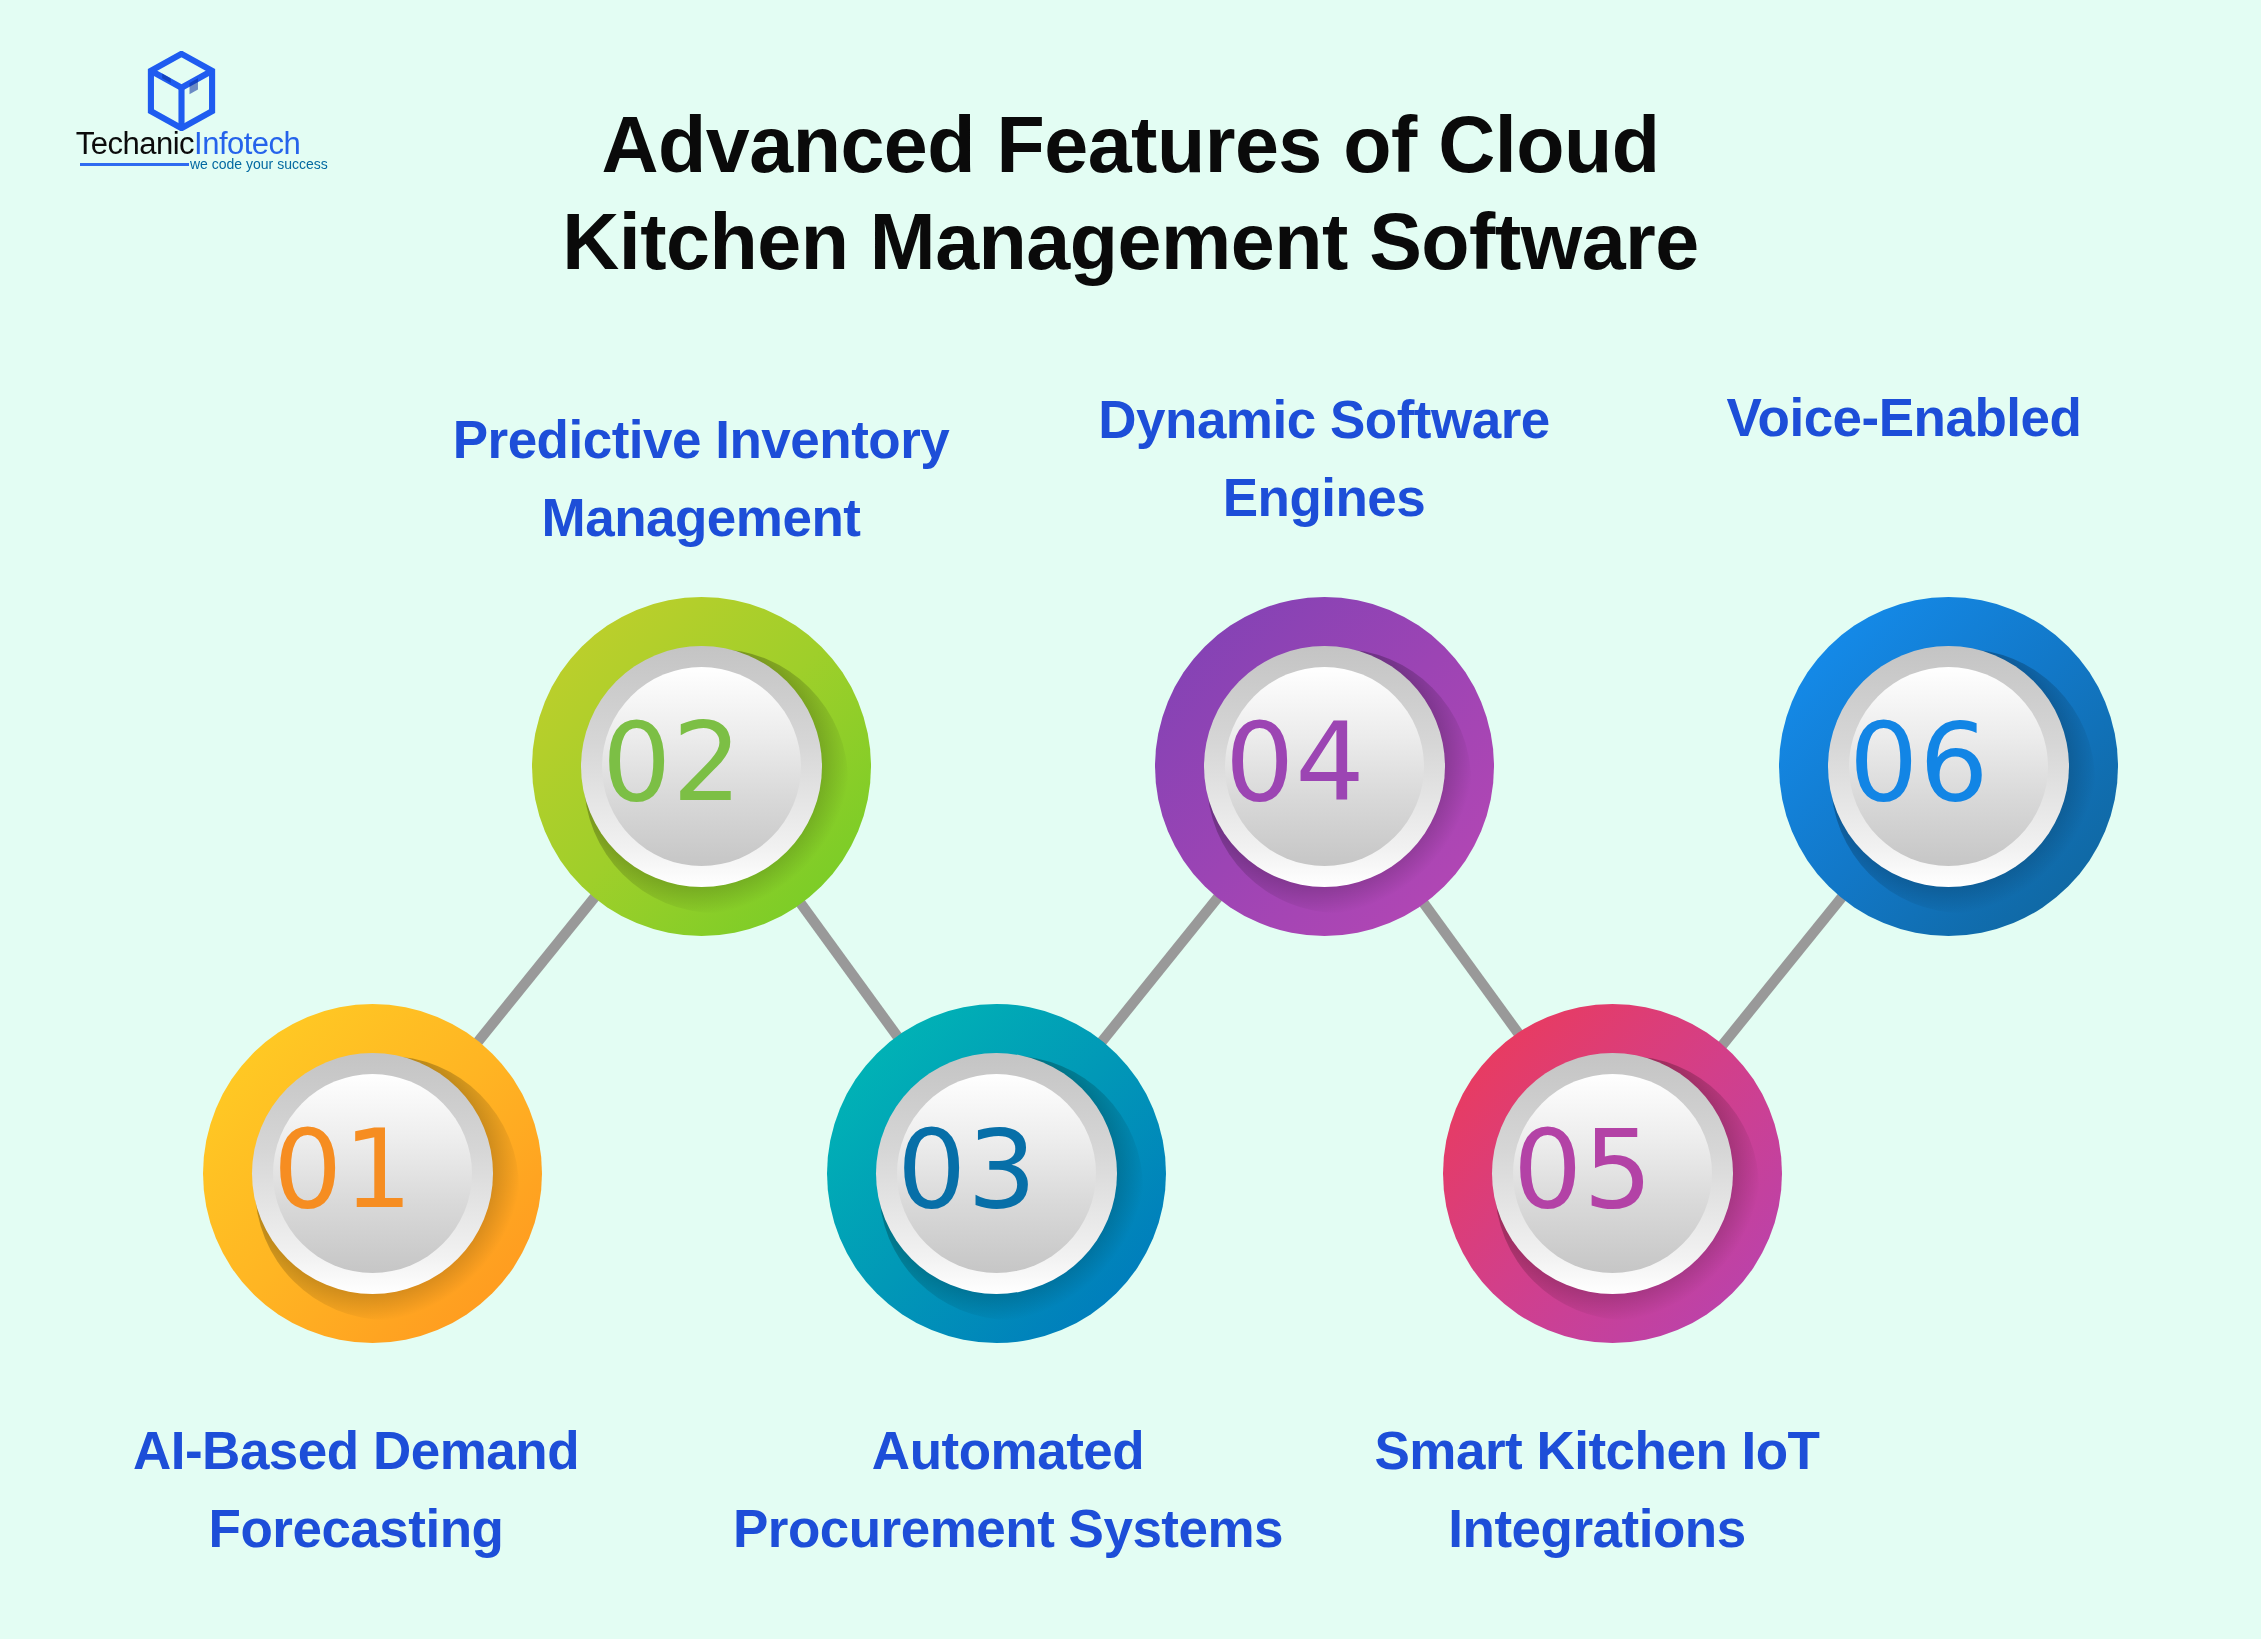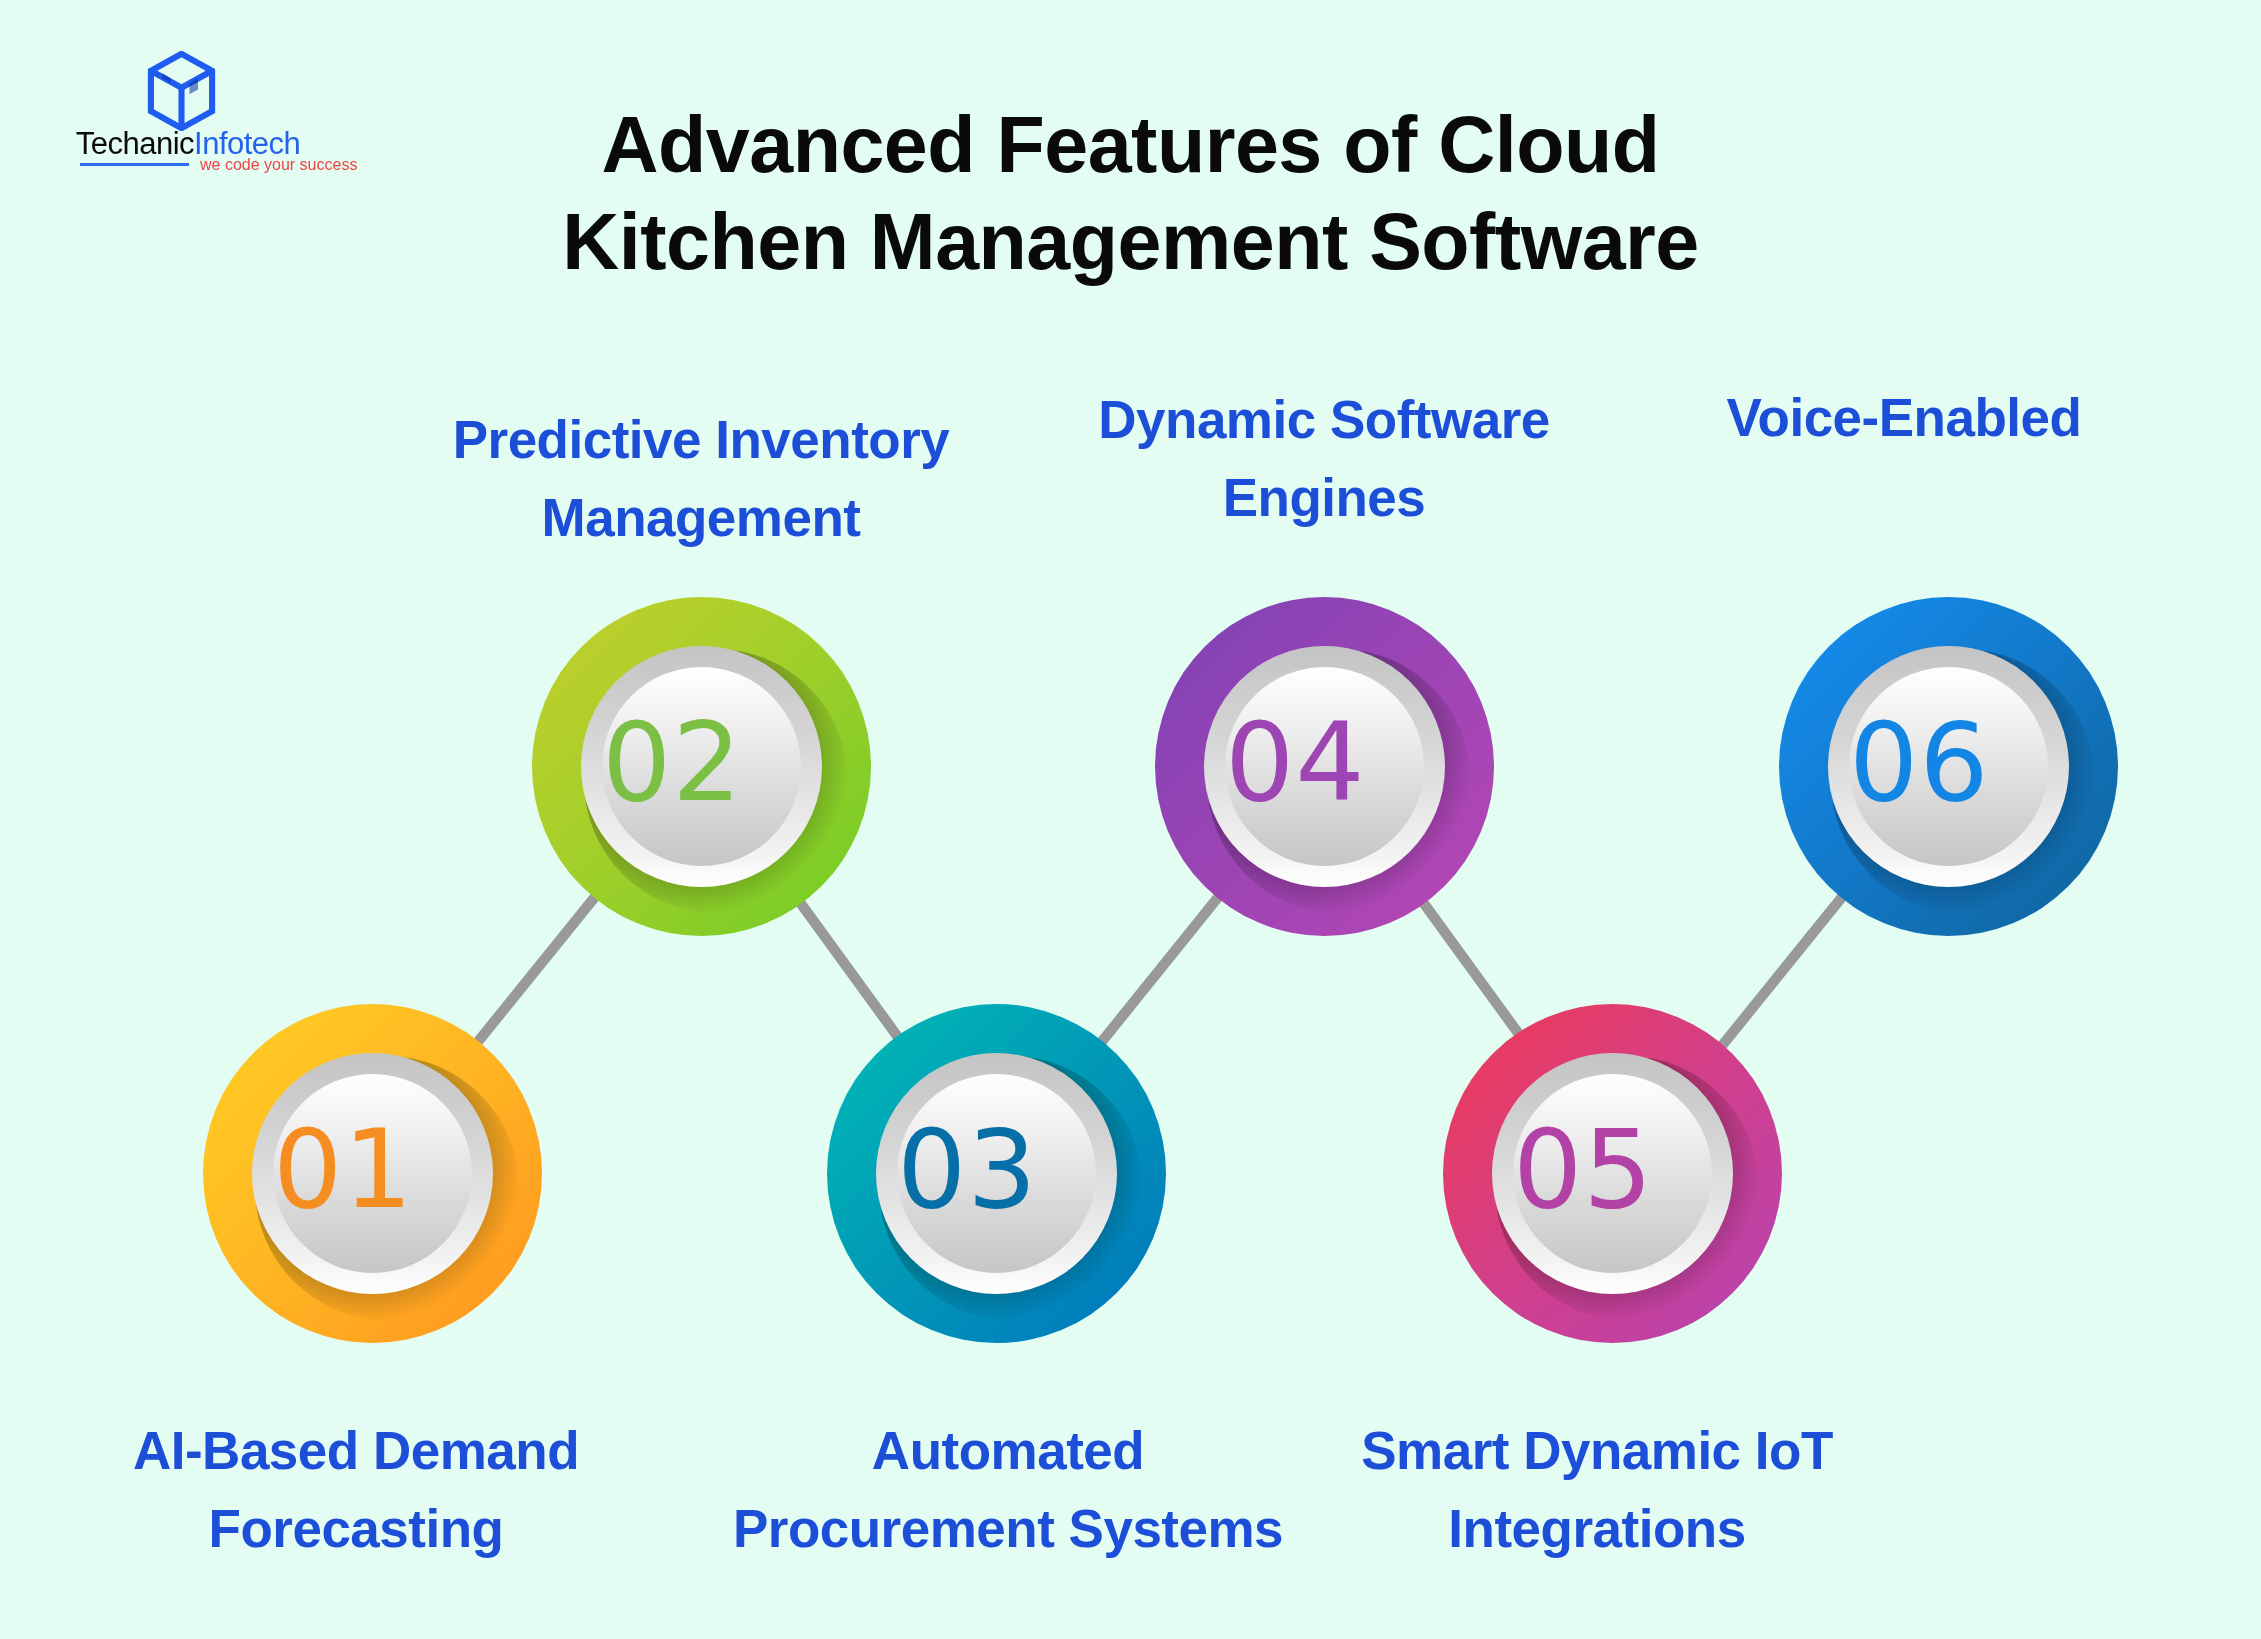--- a/index.html
+++ b/index.html
@@ -8,21 +8,21 @@
     background: #e3fdf3;
     position: relative; overflow: hidden;
     font-family: "Liberation Sans", "DejaVu Sans", sans-serif;
   }
   .logo { position: absolute; left: 71px; top: 47px; width: 235px; height: 132px; }
   .logo-mark { position: absolute; left: 75px; top: 3.8px; width: 71px; height: 80px; }
   .logo-text { position: absolute; left: 4.7px; top: 80px; font-size: 31px; line-height: 33px; white-space: nowrap; letter-spacing: -0.5px; }
   .logo-text .a { color: #0b0b0b; }
   .logo-text .b { color: #2563eb; }
   .logo-line { position: absolute; left: 8.5px; top: 116px; width: 109px; height: 3.3px; background: #2f6bf0; }
-  .logo-tag { position: absolute; left: 129px; top: 109px; font-size: 16px; color: #ef4444; white-space: nowrap; }
+  .logo-tag { position: absolute; left: 119px; top: 109px; font-size: 14px; color: #0369a1; white-space: nowrap; }
 
   .title {
     position: absolute; left: 0; width: 2261px; top: 96px;
     text-align: center; font-weight: bold; color: #0a0a0a;
     font-size: 79px; line-height: 97px; letter-spacing: -0.5px;
   }
   .title div { white-space: nowrap; }
 
   svg.connectors { position: absolute; left: 0; top: 0; width: 2261px; height: 1640px; }
 
@@ -144,19 +144,19 @@
 </div>
 <div class="label" style="left:1008px; top:1412px;">
   <div>Automated</div>
   <div>Procurement Systems</div>
 </div>
 <div class="label" style="left:1324px; top:381px;">
   <div>Dynamic Software</div>
   <div>Engines</div>
 </div>
 <div class="label" style="left:1597px; top:1412px;">
-  <div>Smart Dynamic IoT</div>
+  <div>Smart Kitchen IoT</div>
   <div>Integrations</div>
 </div>
 <div class="label" style="left:1904px; top:379px;">
   <div>Voice-Enabled</div>
 </div>
 
 
 </body></html>

